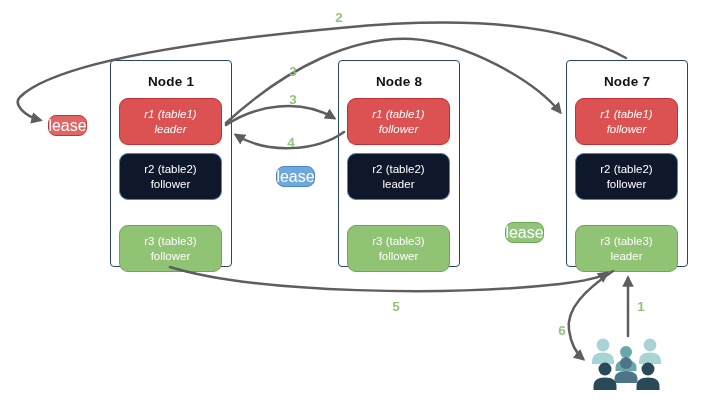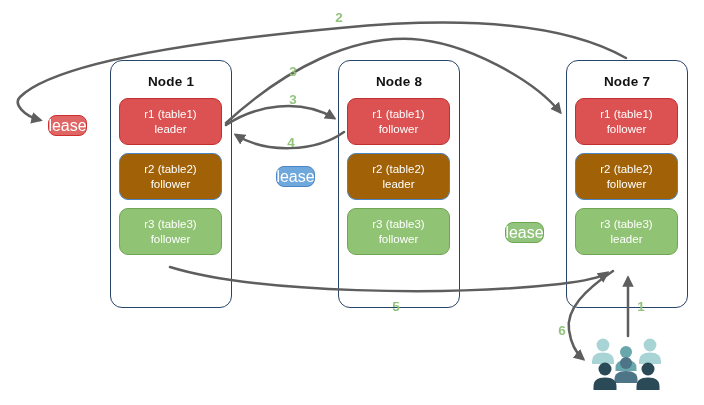--- a/index.html
+++ b/index.html
@@ -2,38 +2,38 @@
 <html><head>
 <meta charset="utf-8">
 <style>
   html,body{margin:0;padding:0;background:#ffffff;}
   .canvas{
     position:relative;width:704px;height:405px;background:#ffffff;overflow:hidden;
     font-family:"Liberation Sans",sans-serif;
   }
   .overlay{position:absolute;left:0;top:0;width:704px;height:405px;pointer-events:none;z-index:5;}
   .node{
-    position:absolute;top:60px;width:122px;height:248px;background:#ffffff;
-    border:1.6px solid #28456a;border-radius:12px;box-sizing:border-box;z-index:2;
+    position:absolute;top:60px;width:122px;height:207px;background:#ffffff;
+    border:1.6px solid #28456a;border-radius:4px;box-sizing:border-box;z-index:2;
   }
   .node-title{
     position:absolute;top:13px;left:0;right:0;text-align:center;
     font-size:13.5px;font-weight:bold;color:#111111;letter-spacing:0.2px;
   }
   .replica{
     position:absolute;left:8px;width:103px;height:47px;border-radius:9px;
     display:flex;flex-direction:column;align-items:center;justify-content:center;
     color:#ffffff;font-size:11.5px;line-height:1.3;text-align:center;
     border:1.6px solid transparent;box-sizing:border-box;
   }
-  .replica.r1{top:37px;}
+  .replica.r1{top:37px;font-style:italic;}
   .replica.r2{top:92px;}
-  .replica.r3{top:147px;}
+  .replica.r3{top:164px;}
   .replica.red{background:#dc5151;border-color:#c03030;}
-  .replica.blue{background:#a16207;border-color:#4a86c6;justify-content:center;}
+  .replica.blue{background:#0f172a;border-color:#4a86c6;justify-content:center;}
   .replica.green{background:#90c373;border-color:#6fa653;}
   .lease{
     position:absolute;height:21px;width:39px;border-radius:8px;z-index:3;
     display:flex;align-items:center;justify-content:center;
     color:#ffffff;font-size:16px;box-sizing:border-box;border:1.8px solid transparent;
   }
   .lease.red{left:48px;top:115px;background:#e06666;border-color:#cf2f2f;}
   .lease.blue{left:276px;top:166px;background:#6fa8dc;border-color:#4a86c8;}
   .lease.green{left:505px;top:222px;background:#93c47d;border-color:#6aa84f;}
   .step{

